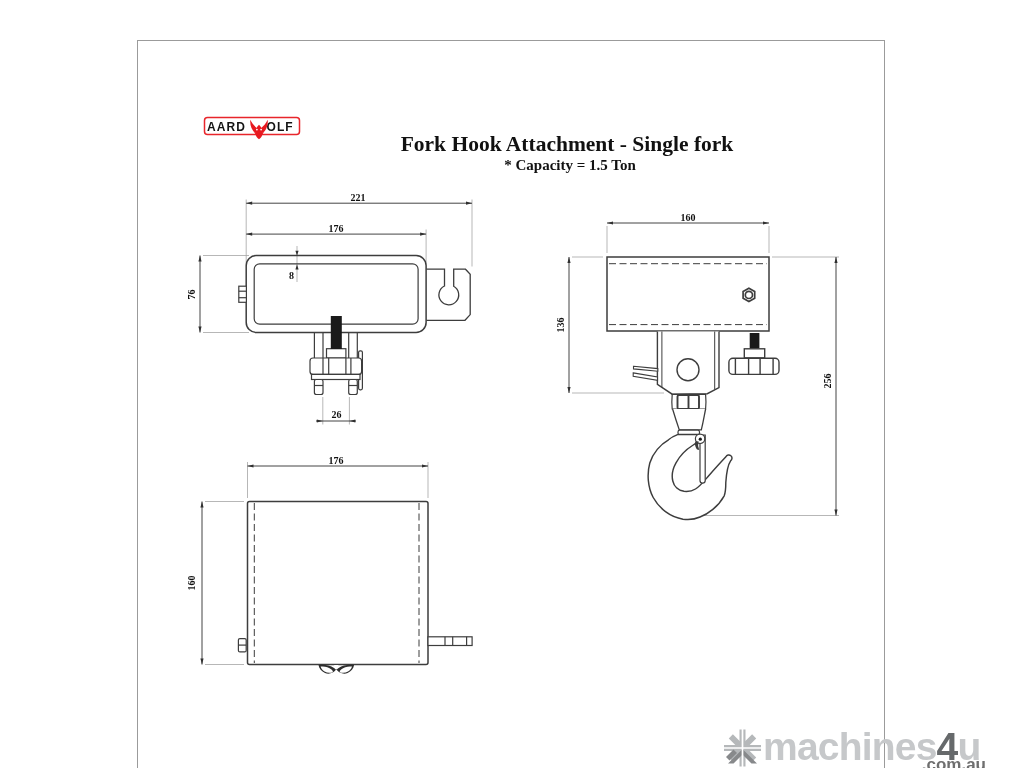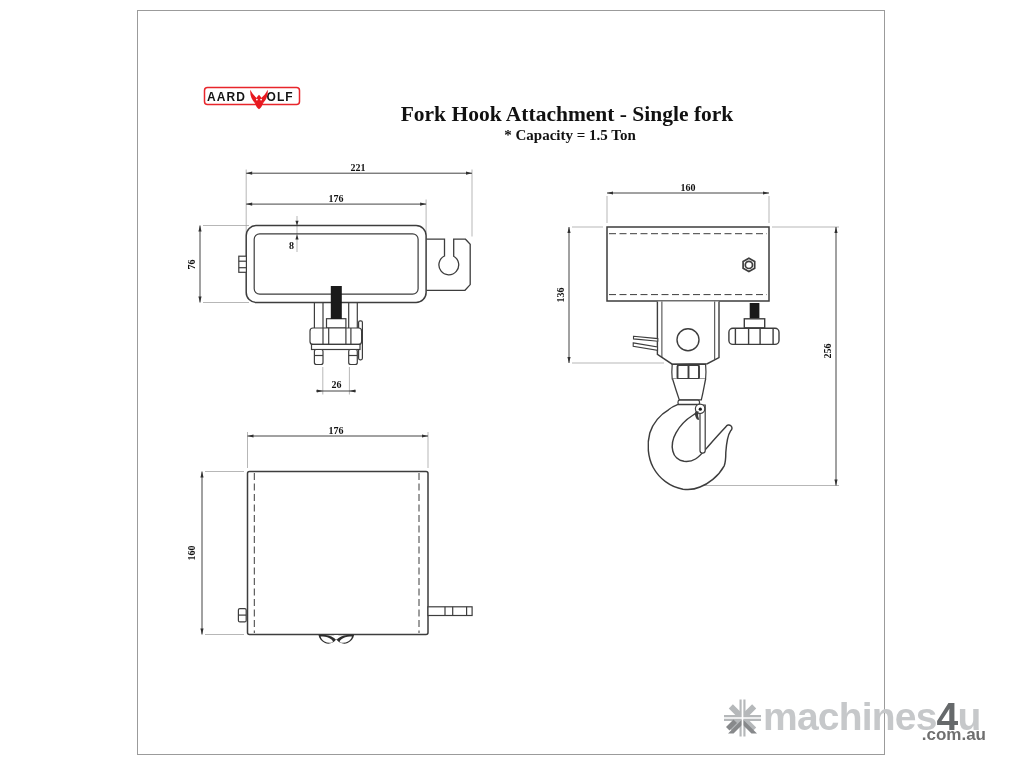--- a/index.html
+++ b/index.html
@@ -1,16 +1,16 @@
 <!DOCTYPE html>
 <html><head>
 <meta charset="utf-8">
 <style>
   html,body{margin:0;padding:0;width:1024px;height:768px;background:#ffffff;overflow:hidden;}
-  #stage{position:relative;width:1024px;height:620px;font-family:"Liberation Serif",serif;}
+  #stage{position:relative;width:1024px;height:620px;font-family:"Liberation Serif",serif;margin-top:30px;}
   svg{position:absolute;left:0;top:0;}
 </style>
 </head>
 <body>
 <div id="stage">
 <svg width="1024" height="768" viewBox="0 0 1024 768">
 
   <rect x="137.5" y="10.5" width="747" height="744" fill="#ffffff" stroke="#9b9b9b" stroke-width="1"></rect>
 
   <g id="logo">

